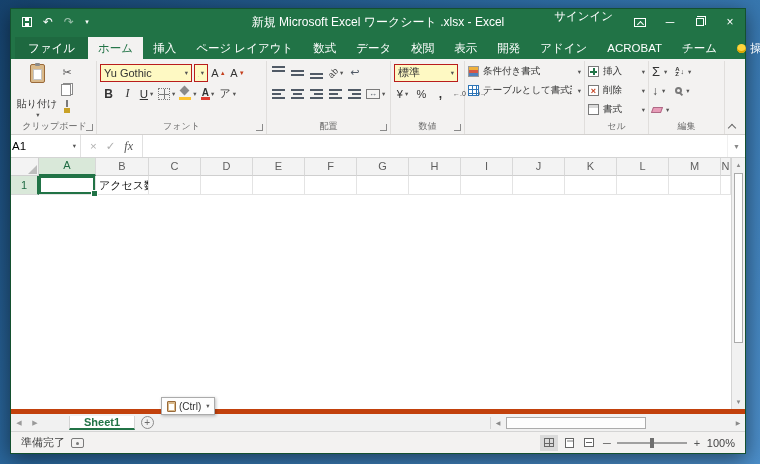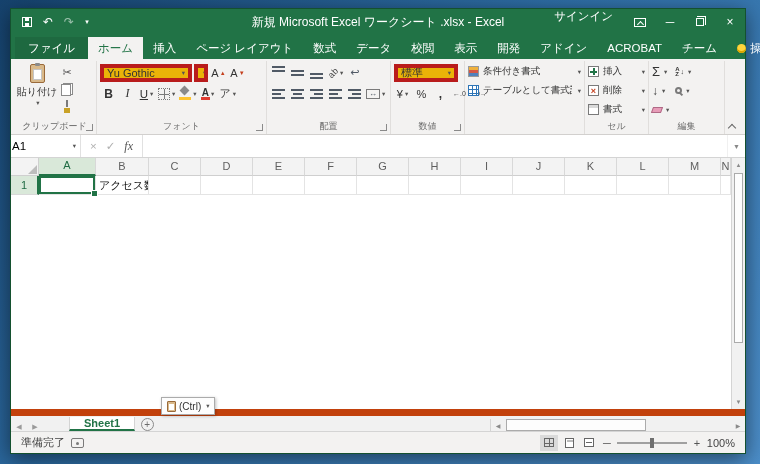--- a/index.html
+++ b/index.html
@@ -40,30 +40,30 @@
   .tab.active { background:#f3f2f1; color:#217346; }
   .tab.assist { display:flex; align-items:center; gap:4px; }
   .ic-bulb { width:9px; height:9px; border-radius:50%; background:#ffd43c; box-shadow:inset 0 -2px 0 #d9a400; display:inline-block; }
   
   .ribbon { height:76px; background:#f3f2f1; border-bottom:1px solid #d2d0ce; display:flex; flex:none; padding:2px 0 0 2px; position:relative; font-size:11px; color:#333; }
   .rgroup { display:flex; flex-direction:column; border-right:1px solid #e0dedc; padding:1px 3px 0; position:relative; flex:none; }
   .gbody { display:flex; flex:1; }
   .glabel { height:15px; line-height:14px; font-size:9px; color:#696969; text-align:center; position:relative; margin-top:auto; }
   .dlaunch { position:absolute; right:0; bottom:3px; width:7px; height:7px; border-right:1px solid #8a8a8a; border-bottom:1px solid #8a8a8a; display:inline-block; }
   .dd { font-size:6.5px; color:#555; margin-left:2px; }
-  .combo { border:4px solid #b91c1c; background:#eab308; height:18px; display:flex; align-items:center; font-size:11px; padding:0 3px; white-space:nowrap; overflow:hidden; }
+  .combo { border:1px solid #b91c1c; background:#fef9c3; height:18px; display:flex; align-items:center; font-size:11px; padding:0 3px; white-space:nowrap; overflow:hidden; }
   .sbtn { height:18px; min-width:17px; display:inline-flex; align-items:center; justify-content:center; padding:0 1px; }
   .frow { display:flex; align-items:center; gap:2px; height:21px; }
   
   .g-clipboard { width:84px; }
   .bigbtn { width:42px; display:flex; flex-direction:column; align-items:center; padding-top:2px; }
   .ic-clipboard { width:15px; height:19px; border:1px solid #9a6a3a; background:#d9b98a; border-radius:2px; position:relative; }
   .ic-clipboard::before { content:""; position:absolute; left:2px; top:4px; right:2px; bottom:2px; background:#fff; border:1px solid #c5c5c5; }
   .ic-clipboard::after { content:""; position:absolute; top:-2px; left:4px; width:5px; height:3px; background:#8a8a8a; border-radius:1px; }
-  .biglabel { font-size:10px; margin-top:2px; white-space:nowrap; }
+  .biglabel { font-size:10px; margin-top:14px; white-space:nowrap; }
   .minicol { display:flex; flex-direction:column; justify-content:flex-start; gap:3px; padding-top:3px; }
   .mini { width:18px; height:14px; display:inline-flex; align-items:center; justify-content:center; font-size:11px; color:#555; }
   .ic-copy { position:relative; width:12px; height:13px; display:inline-block; }
   .ic-copy::before { content:""; position:absolute; right:0; top:0; width:8px; height:10px; border:1px solid #8a8a8a; background:#fff; }
   .ic-copy::after { content:""; position:absolute; left:0; bottom:0; width:8px; height:10px; border:1px solid #8a8a8a; background:#fff; }
   .ic-brush { width:12px; height:13px; position:relative; display:inline-block; }
   .ic-brush::before { content:""; position:absolute; bottom:0; left:3px; width:6px; height:5px; background:#c9a227; }
   .ic-brush::after { content:""; position:absolute; top:0; left:5px; width:2px; height:7px; background:#7a7a7a; }
   
   .g-font { width:170px; }
@@ -152,21 +152,21 @@
   .row-hdr.selhdr-r { background:#d9e8d9; color:#1f6b43; border-right:2px solid #217346; }
   .cell { height:19px; line-height:18px; font-size:11px; color:#111; border-right:1px solid #e4e4e4; border-bottom:1px solid #e4e4e4; padding:0 3px; overflow:hidden; white-space:nowrap; flex:none; background:#fff; }
   .cell.txt { text-align:left; }
   .active-cell { position:relative; box-shadow:inset 0 0 0 2px #217346; z-index:2; overflow:visible; }
   .active-cell::after { content:""; position:absolute; right:-3px; bottom:-3px; width:5px; height:5px; background:#217346; border:1px solid #fff; z-index:3; }
   .vscroll { position:absolute; top:0; right:0; bottom:0; width:14px; background:#f1f1f1; border-left:1px solid #d4d4d4; display:flex; flex-direction:column; align-items:stretch; }
   .vs-btn { height:14px; display:flex; align-items:center; justify-content:center; color:#8a8a8a; font-size:6px; flex:none; }
   .vs-thumb { margin:1px 2px; height:170px; background:#fdfdfd; border:1px solid #ababab; flex:none; }
   .vs-spacer { flex:1; }
   
-  .sheetbar { height:22px; background:#f1f1f1; border-top:7px solid #c2410c; display:flex; align-items:flex-end; flex:none; font-size:11px; }
+  .sheetbar { height:22px; background:#f1f1f1; border-top:5px solid #c2410c; display:flex; align-items:center; flex:none; font-size:11px; }
   .tabnav-btn { width:16px; display:flex; align-items:center; justify-content:center; color:#9a9a9a; font-size:7px; }
   .sheettabs { display:flex; align-items:stretch; margin-left:26px; }
   .stab { background:#fff; border-left:1px solid #d4d4d4; border-right:1px solid #d4d4d4; display:flex; align-items:center; padding:0 14px; color:#555; }
   .stab.active { color:#217346; font-weight:bold; border-bottom:2px solid #217346; }
   .addsheet { width:24px; display:flex; align-items:center; justify-content:center; }
   .plus-circle { width:13px; height:13px; border:1px solid #8b8b8b; border-radius:50%; color:#6b6b6b; font-size:10px; line-height:11px; text-align:center; }
   .hscroll { margin-left:auto; width:255px; background:#f1f1f1; border-left:1px solid #d4d4d4; display:flex; align-items:center; }
   .hs-btn { width:14px; height:100%; display:flex; align-items:center; justify-content:center; color:#8a8a8a; font-size:6px; }
   .hs-thumb { height:12px; width:140px; background:#fdfdfd; border:1px solid #ababab; margin:0 1px; }
   .hs-track { flex:1; }

